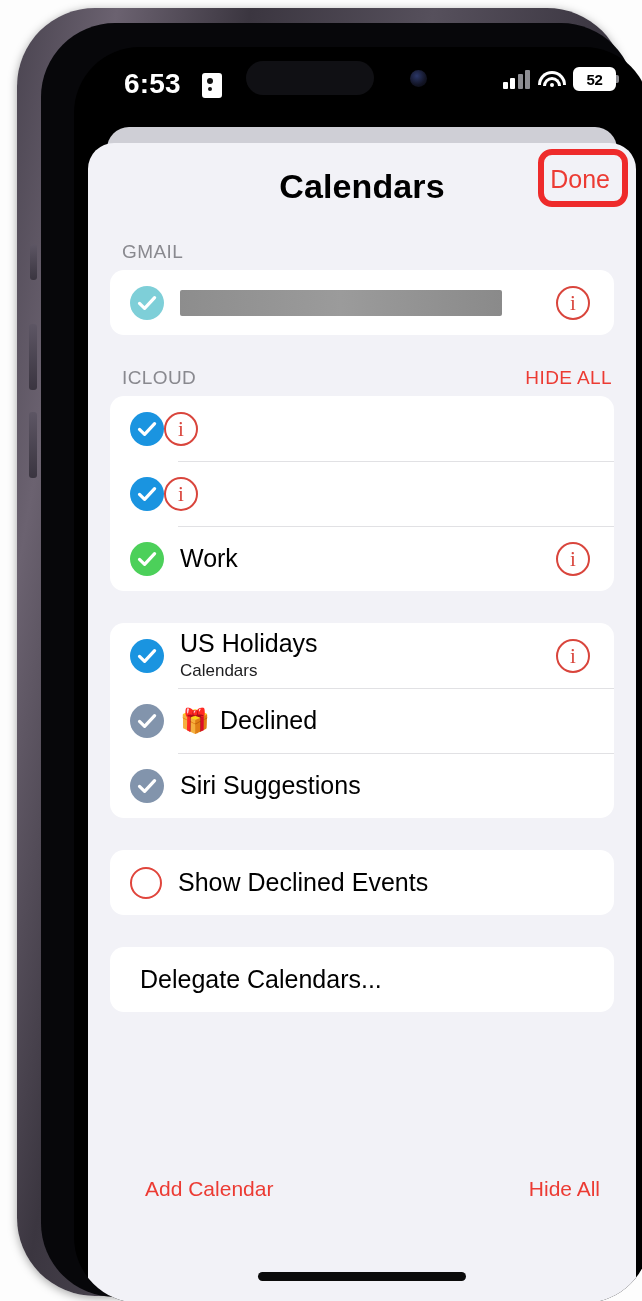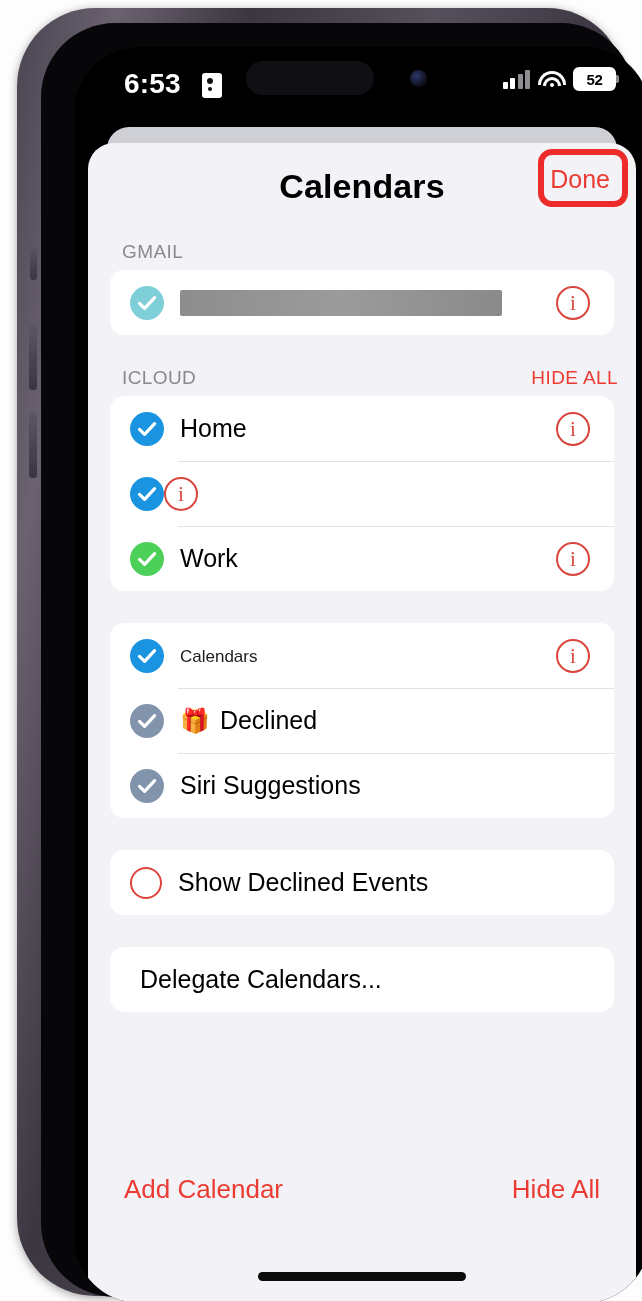--- a/index.html
+++ b/index.html
@@ -86,21 +86,21 @@
   .done-btn{
     position:absolute;right:26px;top:22px;font-size:25px;color:#ec3b33;font-weight:normal;
   }
   .done-hl{
     position:absolute;right:8px;top:6px;width:90px;height:58px;border-radius:14px;
     border:6px solid #ee2b2b;box-sizing:border-box;
   }
 
   .grouphead{
     display:flex;justify-content:space-between;align-items:flex-end;
-    padding:0 18px 7px 34px;
+    padding:0 24px 7px 34px;
   }
   .grouphead .gh-l{font-size:19px;color:#89898f;letter-spacing:.4px;}
   .grouphead .gh-r{font-size:19px;color:#ec3b33;letter-spacing:.4px;}
 
   .card{margin:0 22px;background:#fff;border-radius:14px;overflow:hidden;}
   .row{position:relative;display:flex;align-items:center;min-height:65px;padding:0 0 0 20px;}
   .row + .row::before{
     content:"";position:absolute;left:68px;right:0;top:0;height:1px;background:#e1e1e4;
   }
   .rowtext{flex:1;display:flex;flex-direction:column;justify-content:center;margin-left:16px;}
@@ -118,21 +118,21 @@
     width:34px;height:34px;border-radius:50%;border:2px solid #d9453c;box-sizing:border-box;
     margin-right:24px;color:#d9453c;font-size:21px;line-height:30px;text-align:center;
     font-family:"Liberation Serif",serif;flex:0 0 34px;
   }
   .gift{color:#ec3b33;font-size:24px;margin-left:16px;margin-right:-6px;line-height:1;}
 
   .toolbar{
     position:absolute;left:0;right:0;bottom:84px;height:60px;
     display:flex;align-items:center;justify-content:space-between;padding:0 36px;
   }
-  .toolbar div{font-size:26px;color:#ec3b33;}
+  .toolbar div{font-size:21px;color:#ec3b33;margin-left:21px;}
 
   .home-ind{
     position:absolute;left:50%;transform:translateX(-50%);bottom:22px;
     width:208px;height:9px;border-radius:5px;background:#0b0b0b;
   }
   .spacer-sm{height:26px;}
   .spacer-md{height:32px;}
 </style>
 </head>
 <body>
@@ -203,23 +203,20 @@
                 <div class="gh-l">ICLOUD</div>
                 <div class="gh-r">HIDE ALL</div>
               </div>
               <div class="card">
                 <div class="row">
                   <div class="chk" style="background:#1a94e0">
                     <svg width="34" height="34" viewBox="0 0 34 34">
                       <path d="M9.5 17.4 L14.6 22.4 L24.6 11.6" fill="none" stroke="#fff" stroke-width="3.2" stroke-linecap="round" stroke-linejoin="round"></path>
                     </svg>
                   </div>
-                  <div class="rowtext">
-                    <div class="rowtitle">Home</div>
-                  </div>
                   <div class="info">i</div>
                 </div>
                 <div class="row">
                   <div class="chk" style="background:#1a94e0">
                     <svg width="34" height="34" viewBox="0 0 34 34">
                       <path d="M9.5 17.4 L14.6 22.4 L24.6 11.6" fill="none" stroke="#fff" stroke-width="3.2" stroke-linecap="round" stroke-linejoin="round"></path>
                     </svg>
                   </div>
                   <div class="info">i</div>
                 </div>
@@ -237,20 +234,21 @@
               </div>
               <div class="spacer-md"></div>
               <div class="card">
                 <div class="row">
                   <div class="chk" style="background:#1a94e0">
                     <svg width="34" height="34" viewBox="0 0 34 34">
                       <path d="M9.5 17.4 L14.6 22.4 L24.6 11.6" fill="none" stroke="#fff" stroke-width="3.2" stroke-linecap="round" stroke-linejoin="round"></path>
                     </svg>
                   </div>
                   <div class="rowtext">
+                    <div class="rowtitle">US Holidays</div>
                     <div class="rowsub">Calendars</div>
                   </div>
                   <div class="info">i</div>
                 </div>
                 <div class="row">
                   <div class="chk" style="background:#8294ac">
                     <svg width="34" height="34" viewBox="0 0 34 34">
                       <path d="M9.5 17.4 L14.6 22.4 L24.6 11.6" fill="none" stroke="#fff" stroke-width="3.2" stroke-linecap="round" stroke-linejoin="round"></path>
                     </svg>
                   </div>

